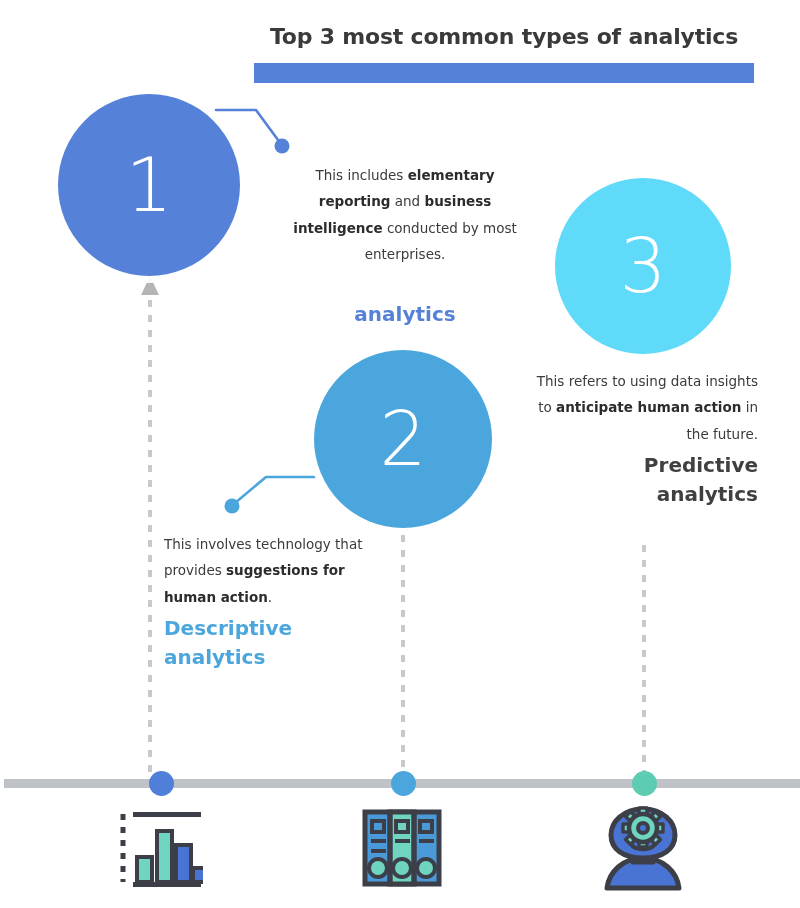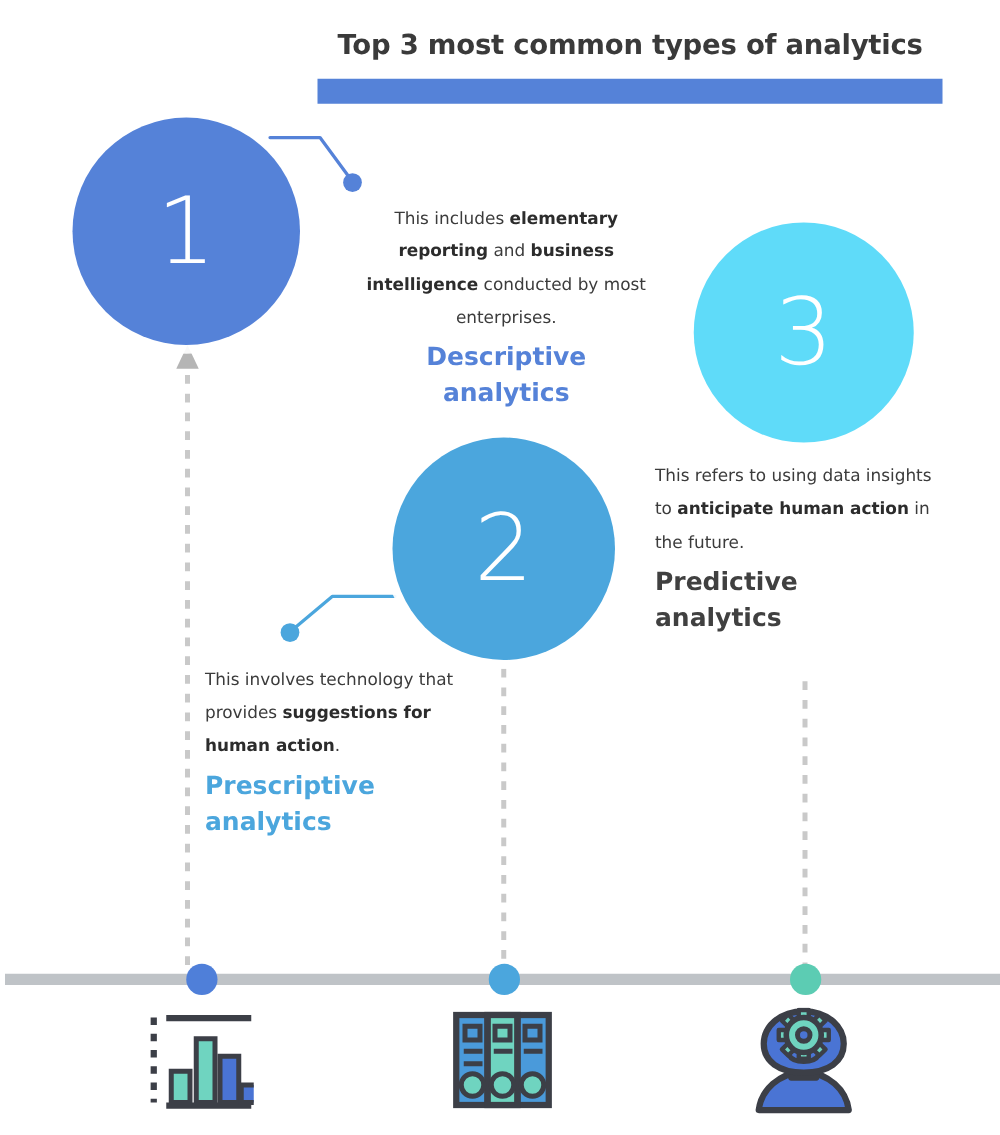--- a/index.html
+++ b/index.html
@@ -110,21 +110,21 @@
 
   #block-2 {
     left: 160px; top: 531px;
     width: 203px;
   }
   #block-2 .label { color: #4ba6dd; }
 
   #block-3 {
     left: 520px; top: 368px;
     width: 234px;
-    text-align: left;
+    text-align: right;
   }
   #block-3 .label { color: #404040; }
 
   
   #timeline-bar {
     position: absolute;
     left: 0;
     top: 779px;
     width: 800px;
     height: 9px;
@@ -187,26 +187,26 @@
   </div>
   <div class="num-circle" id="circle-2">
     <span>2</span>
   </div>
   <div class="num-circle" id="circle-3">
     <span>3</span>
   </div>
 
   <div class="desc-block" id="block-1">
     <span>This includes </span><b>elementary reporting</b><span> and </span><b>business intelligence</b><span> conducted by most enterprises.</span>
-    <span class="label"><span>Descriptive</span><br><span>analytics</span></span>
+    <span class="label"><br><span>analytics</span></span>
   </div>
 
   <div class="desc-block" id="block-2">
     <span>This involves technology that provides </span><b>suggestions for human action</b><span>.</span>
-    <span class="label"><span>Prescriptive</span><br><span>analytics</span></span>
+    <span class="label"><span>Descriptive</span><br><span>analytics</span></span>
   </div>
 
   <div class="desc-block" id="block-3">
     <span>This refers to using data insights to </span><b>anticipate human action</b><span> in the future.</span>
     <span class="label"><span>Predictive</span><br><span>analytics</span></span>
   </div>
 
   <div id="timeline-bar"></div>
   <div class="timeline-dot" id="timeline-dot-1"></div>
   <div class="timeline-dot" id="timeline-dot-2"></div>

